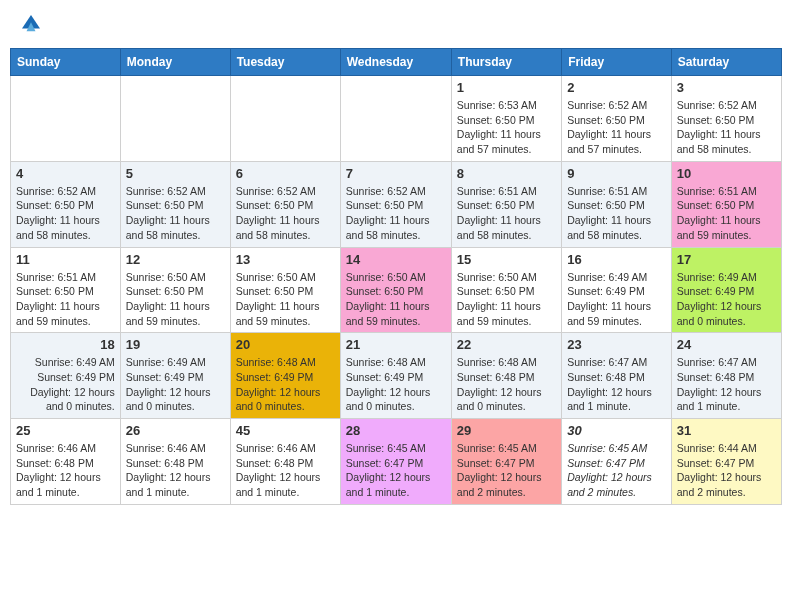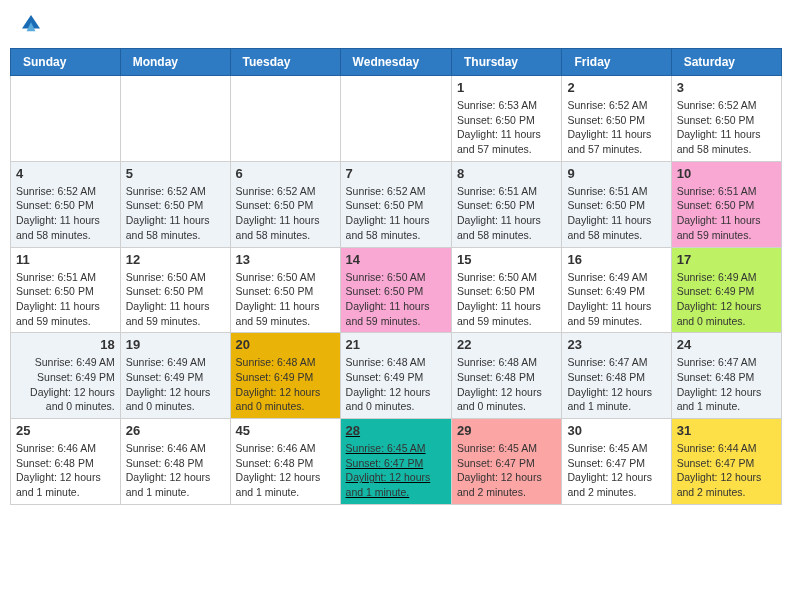--- a/index.html
+++ b/index.html
@@ -48,21 +48,21 @@
     }
     .calendar {
       width: 100%;
       border-collapse: collapse;
       font-size: 11px;
     }
     .calendar th {
       background: #2e7bc4;
       color: #fff;
       text-align: left;
-      padding: 6px 12px;
+      padding: 6px 6px;
       font-size: 12px;
       font-weight: bold;
       border: 1px solid #2060a0;
     }
     .calendar td {
       vertical-align: top;
       border: 1px solid #d0d0d0;
       padding: 4px 5px;
       width: 113px;
       min-height: 80px;
@@ -247,31 +247,31 @@
           <div class="day-info">Sunrise: 6:46 AM<br>Sunset: 6:48 PM<br>Daylight: 12 hours and 1 minute.</div>
         </td>
         <td style="background: rgb(255, 255, 255);">
           <span class="day-num">26</span>
           <div class="day-info">Sunrise: 6:46 AM<br>Sunset: 6:48 PM<br>Daylight: 12 hours and 1 minute.</div>
         </td>
         <td style="background: rgb(255, 255, 255);">
           <span class="day-num">45</span>
           <div class="day-info">Sunrise: 6:46 AM<br>Sunset: 6:48 PM<br>Daylight: 12 hours and 1 minute.</div>
         </td>
-        <td style="background: #14b8a6; text-decoration: underline;">
+        <td style="background: #f0abfc;">
           <span class="day-num">28</span>
           <div class="day-info">Sunrise: 6:45 AM<br>Sunset: 6:47 PM<br>Daylight: 12 hours and 1 minute.</div>
         </td>
         <td style="background: #fca5a5;">
           <span class="day-num">29</span>
           <div class="day-info">Sunrise: 6:45 AM<br>Sunset: 6:47 PM<br>Daylight: 12 hours and 2 minutes.</div>
         </td>
-        <td style="background: rgb(255, 255, 255);">
+        <td style="background: rgb(255, 255, 255); font-style: italic;">
           <span class="day-num">30</span>
           <div class="day-info">Sunrise: 6:45 AM<br>Sunset: 6:47 PM<br>Daylight: 12 hours and 2 minutes.</div>
         </td>
-        <td style="background: #fde047;">
+        <td style="background: #fef9c3;">
           <span class="day-num">31</span>
           <div class="day-info">Sunrise: 6:44 AM<br>Sunset: 6:47 PM<br>Daylight: 12 hours and 2 minutes.</div>
         </td>
       </tr>
     </tbody>
 </table>
 
 </body></html>

